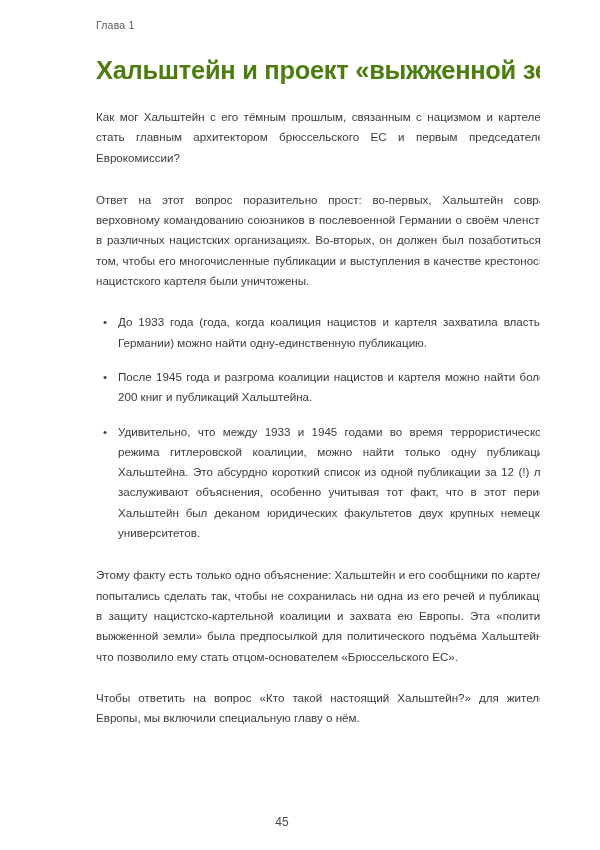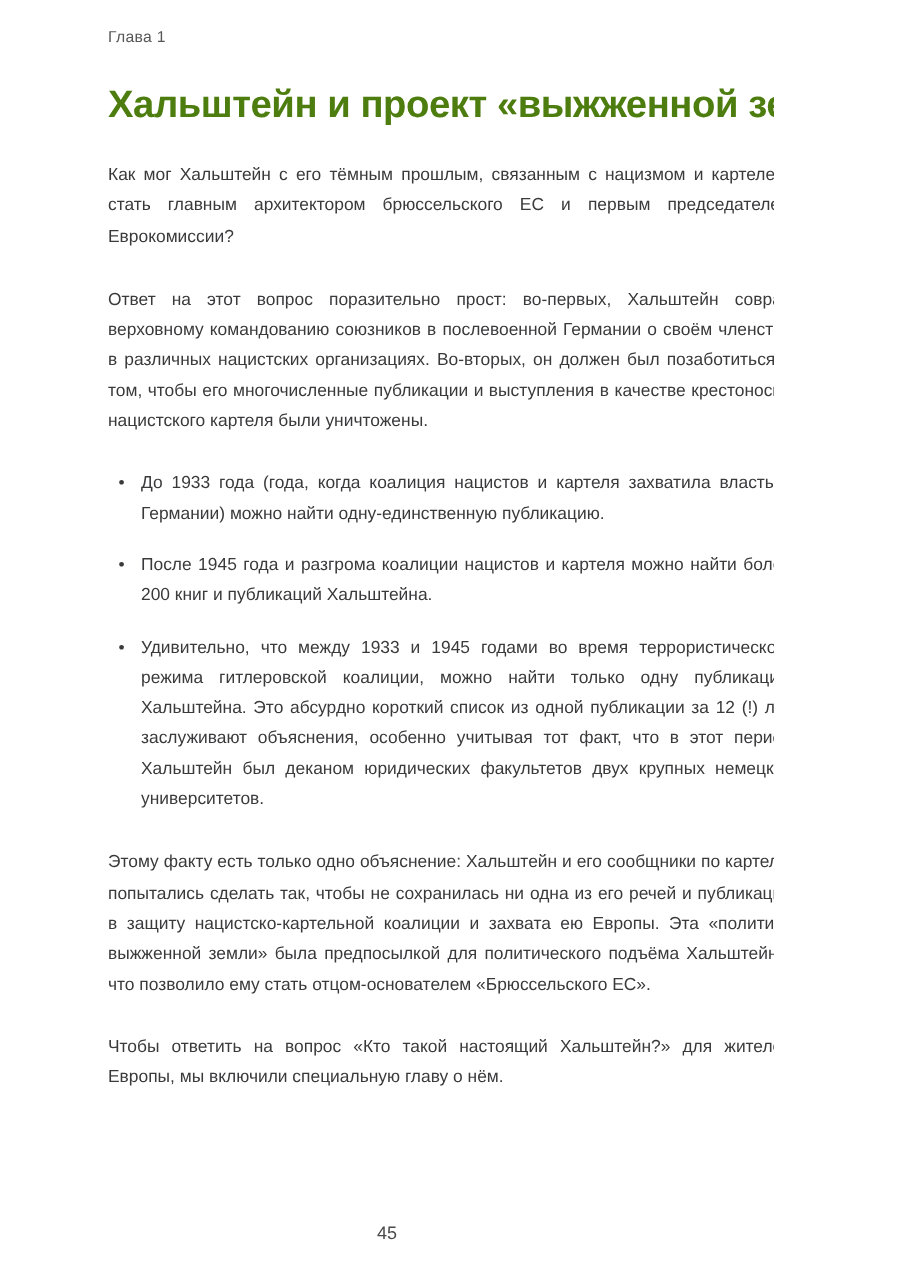--- a/index.html
+++ b/index.html
@@ -14,20 +14,21 @@
     -webkit-font-smoothing: antialiased;
   }
 
   .page {
     position: relative;
     width: 516px;
     height: 850px;
     box-sizing: border-box;
     background: #ffffff;
     overflow: hidden;
+    margin-left: 24px;
   }
 
   .content {
     position: absolute;
     left: 72px;
     top: 0;
     width: 456px;
   }
 
   .chapter-label {

